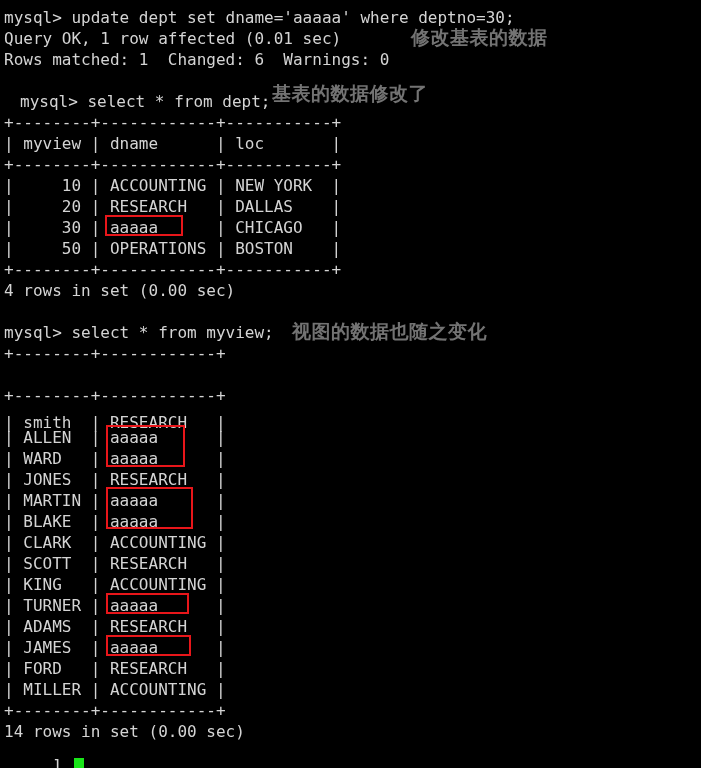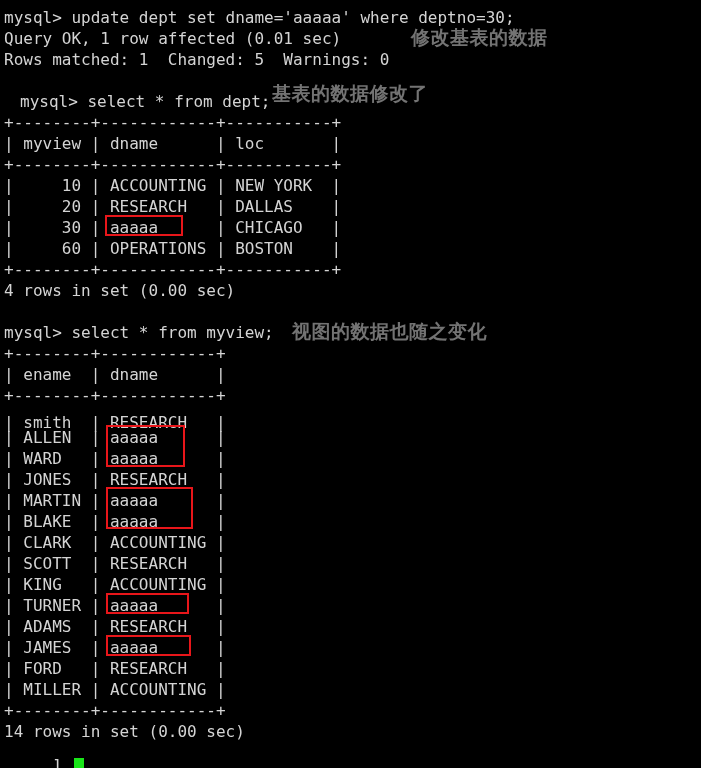--- a/index.html
+++ b/index.html
@@ -71,38 +71,37 @@
     overflow: hidden;
   }
 </style>
 </head>
 <body>
 
 <div id="terminal">
 
   <div class="line" style="top:7px;">mysql&gt; update dept set dname='aaaaa' where deptno=30;</div>
   <div class="line" style="top:28px;">Query OK, 1 row affected (0.01 sec)</div>
-  <div class="line" style="top:49px;">Rows matched: 1  Changed: 5  Warnings: 0</div>
+  <div class="line" style="top:49px;">Rows matched: 1  Changed: 6  Warnings: 0</div>
 
   <div class="line" style="top:91px;padding-left:16px;">mysql&gt; select * from dept;</div>
 
   <div class="line" style="top:112px;">+--------+------------+-----------+</div>
   <div class="line" style="top:133px;">| myview | dname      | loc       |</div>
   <div class="line" style="top:154px;">+--------+------------+-----------+</div>
   <div class="line" style="top:175px;">|     10 | ACCOUNTING | NEW YORK  |</div>
   <div class="line" style="top:196px;">|     20 | RESEARCH   | DALLAS    |</div>
   <div class="line" style="top:217px;">|     30 | aaaaa      | CHICAGO   |</div>
-  <div class="line" style="top:238px;">|     60 | OPERATIONS | BOSTON    |</div>
+  <div class="line" style="top:238px;">|     50 | OPERATIONS | BOSTON    |</div>
   <div class="line" style="top:259px;">+--------+------------+-----------+</div>
   <div class="line" style="top:280px;">4 rows in set (0.00 sec)</div>
 
   <div class="line" style="top:322px;">mysql&gt; select * from myview;</div>
 
   <div class="line" style="top:343px;">+--------+------------+</div>
-  <div class="line" style="top:364px;">| ename  | dname      |</div>
   <div class="line" style="top:385px;">+--------+------------+</div>
   <div class="line" style="top:412px;">| smith  | RESEARCH   |</div>
   <div class="line" style="top:427px;">| ALLEN  | aaaaa      |</div>
   <div class="line" style="top:448px;">| WARD   | aaaaa      |</div>
   <div class="line" style="top:469px;">| JONES  | RESEARCH   |</div>
   <div class="line" style="top:490px;">| MARTIN | aaaaa      |</div>
   <div class="line" style="top:511px;">| BLAKE  | aaaaa      |</div>
   <div class="line" style="top:532px;">| CLARK  | ACCOUNTING |</div>
   <div class="line" style="top:574px;">| KING   | ACCOUNTING |</div>
   <div class="line" style="top:553px;">| SCOTT  | RESEARCH   |</div>

